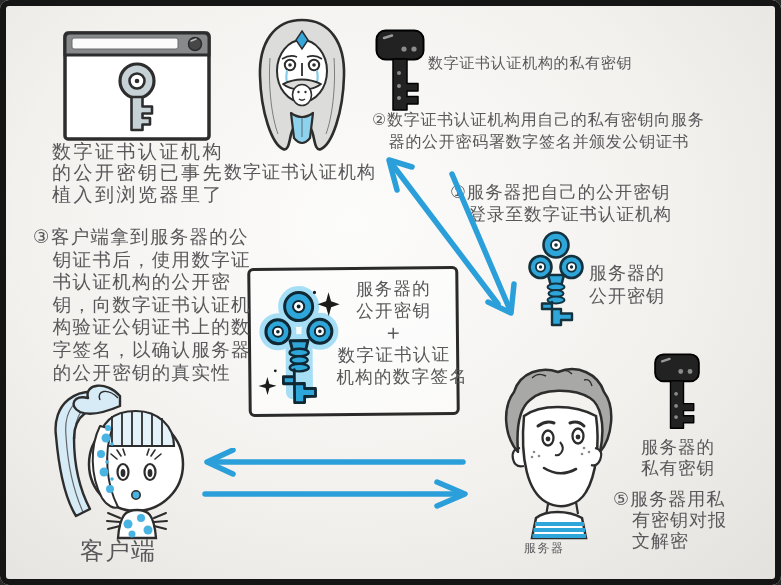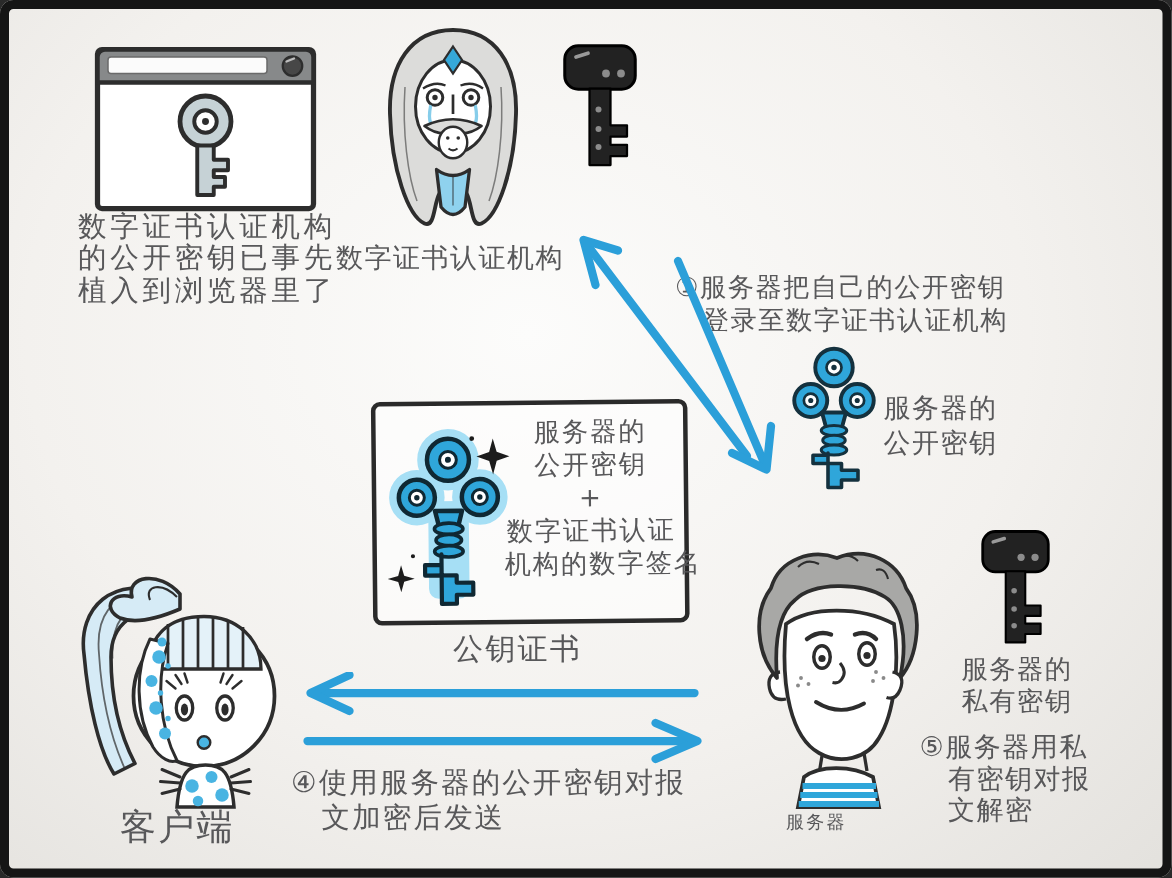--- a/index.html
+++ b/index.html
@@ -68,21 +68,24 @@
   <svg class="abs" style="left:374px;top:28px" width="52" height="86" viewBox="0 0 52 86">
     <rect x="2.5" y="2.5" width="47" height="29" rx="9" fill="#222222" stroke="#000000" stroke-width="2"></rect>
     <path d="M10 10 l8 -2.5" stroke="#9a9a9a" stroke-width="2.5" stroke-linecap="round"></path>
     <circle cx="30" cy="21" r="2.6" fill="#8c8c8c"></circle>
       <circle cx="40" cy="21" r="2.6" fill="#8c8c8c"></circle>
     <path d="M19 31 L19 82 L33 82 L33 76 L44 76 L44 68.5 L33 68.5 L33 63 L44 63 L44 55.5 L33 55.5 L33 31 Z" fill="#222222" stroke="#000000" stroke-width="1.5" stroke-linejoin="round"></path>
     <circle cx="25" cy="45" r="2" fill="#8c8c8c"></circle>
       <circle cx="25" cy="58" r="2" fill="#8c8c8c"></circle>
       <circle cx="25" cy="70" r="2" fill="#8c8c8c"></circle>
   </svg>
-
+  <div class="abs txt" style="left:428px;top:54px;font-size:15px;letter-spacing:0.7px">数字证书认证机构的私有密钥</div>
+
+  <div class="abs txt" style="left:372px;top:109px;font-size:16px;letter-spacing:0.7px;line-height:21.5px">②数字证书认证机构用自己的私有密钥向服务
+　器的公开密码署数字签名并颁发公钥证书</div>
 
   <div class="abs txt" style="left:450px;top:181px;font-size:17.5px;letter-spacing:1px;line-height:22px">①服务器把自己的公开密钥
 　登录至数字证书认证机构</div>
 
   <svg class="abs" style="left:368px;top:146px" width="162" height="182" viewBox="0 0 162 182">
     <g fill="none" stroke="#2b9fd9" stroke-width="5.5" stroke-linecap="round" stroke-linejoin="round">
       <path d="M130 158 L24 18"></path>
       <path d="M44 21 L21 14 L29 44"></path>
       <path d="M84 28 L142 164"></path>
       <path d="M120 156 L143 167 L146 138"></path>
@@ -146,22 +149,28 @@
       <path d="M10 92 L12 99 L19 101 L12 103 L10 110 L8 103 L1 101 L8 99 Z" fill="#1c1c1c"></path>
       <circle cx="58" cy="8" r="1.6" fill="#1c1c1c"></circle>
         <circle cx="18" cy="86" r="1.4" fill="#1c1c1c"></circle>
     </svg>
     <div class="abs txt cert-text" style="left:85px;top:8px;width:116px;font-size:17.5px;letter-spacing:1.3px;line-height:22px">服务器的
 公开密钥
 +
 数字证书认证
 机构的数字签名</div>
   </div>
-  <div class="abs txt" style="left:302px;top:419px;font-size:20px;letter-spacing:1.5px">公钥证书</div>
-
+
+  <div class="abs txt" style="left:33px;top:226px;font-size:18.5px;letter-spacing:1.3px;line-height:22.6px">③客户端拿到服务器的公
+　钥证书后，使用数字证
+　书认证机构的公开密
+　钥，向数字证书认证机
+　构验证公钥证书上的数
+　字签名，以确认服务器
+　的公开密钥的真实性</div>
 
   <svg class="abs" style="left:44px;top:382px" width="148" height="158" viewBox="0 0 148 158">
     <path d="M70 14 C30 0 8 24 12 54 C15 88 22 118 32 134 L46 127 C36 108 30 84 30 56 C30 34 46 22 70 26 Z" fill="#d6ebf6" stroke="#2d2d2d" stroke-width="2.4" stroke-linejoin="round"></path>
     <path d="M58 18 C28 10 20 32 22 54 C24 86 30 110 39 130 M64 21 C38 16 30 36 31 57" fill="none" stroke="#2d2d2d" stroke-width="1.2" opacity="0.7"></path>
     <path d="M76 14 C62 -2 40 2 44 16 C30 12 24 24 36 30 C46 34 62 30 76 24 Z" fill="#d6ebf6" stroke="#2d2d2d" stroke-width="2.4" stroke-linejoin="round"></path>
     <path d="M74 16 C64 6 52 8 56 18" fill="none" stroke="#2d2d2d" stroke-width="1.4"></path>
     <circle cx="92" cy="82" r="47" fill="#ffffff" stroke="#2d2d2d" stroke-width="2.5"></circle>
     <path d="M54 64 C56 38 72 29 92 29 C114 29 130 44 130 64 L54 64 Z" fill="#e4f2f9" stroke="#2d2d2d" stroke-width="2.2"></path>
     <path d="M68 34 V63 M78 30.5 V63.5 M88 29.5 V64 M98 29.5 V64 M108 31.5 V64 M118 36 V64" stroke="#2d2d2d" stroke-width="1.8"></path>
     <path d="M56 44 C46 64 46 94 58 116 C63 124 70 127 74 125 C62 102 60 70 68 47 Z" fill="#ffffff" stroke="#2d2d2d" stroke-width="2" stroke-linejoin="round"></path>
@@ -194,22 +203,20 @@
 
   <svg class="abs" style="left:195px;top:448px" width="285" height="62" viewBox="0 0 285 62">
     <g fill="none" stroke="#2b9fd9" stroke-width="5.5" stroke-linecap="round" stroke-linejoin="round">
       <path d="M268 14 H16"></path>
       <path d="M38 2 L12 14 L38 26"></path>
       <path d="M10 46 H264"></path>
       <path d="M242 34 L270 46 L242 58"></path>
     </g>
   </svg>
 
-  <div class="abs txt" style="left:194px;top:511px;font-size:19px;letter-spacing:1.4px;line-height:22.5px">④使用服务器的公开密钥对报
-　文加密后发送</div>
 
   <svg class="abs" style="left:492px;top:362px" width="134" height="178" viewBox="0 0 134 178">
     <path d="M28 86 q-9 1 -7 11 q2 9 11 7" fill="#ffffff" stroke="#2d2d2d" stroke-width="2.2"></path>
     <path d="M26 90 C12 74 10 46 22 30 C28 10 50 4 66 10 C86 2 106 12 112 30 C124 46 120 76 108 90 C114 62 108 42 98 36 C82 26 50 26 38 38 C28 46 24 64 26 90 Z" fill="#a8a8a6" stroke="#2d2d2d" stroke-width="2.5" stroke-linejoin="round"></path>
     <path d="M40 16 q6 -6 14 -2 M66 10 q8 -4 14 2 M92 18 q6 -2 8 6" fill="none" stroke="#2d2d2d" stroke-width="1.4"></path>
     <path d="M32 54 C28 98 36 130 54 140 C68 148 86 144 94 130 C104 114 108 82 104 54 C82 42 48 42 32 54 Z" fill="#ffffff" stroke="#2d2d2d" stroke-width="2.5"></path>
     <path d="M103 86 q9 2 5 12 q-3 7 -9 5" fill="#ffffff" stroke="#2d2d2d" stroke-width="2.2"></path>
     <path d="M46 64 q8 -6 16 -3 M78 61 q8 -3 14 3" fill="none" stroke="#2d2d2d" stroke-width="3" stroke-linecap="round"></path>
     <ellipse cx="56" cy="76" rx="5.5" ry="7.5" fill="#ffffff" stroke="#2d2d2d" stroke-width="2.3"></ellipse>
     <ellipse cx="86" cy="74" rx="5.5" ry="7.5" fill="#ffffff" stroke="#2d2d2d" stroke-width="2.3"></ellipse>

